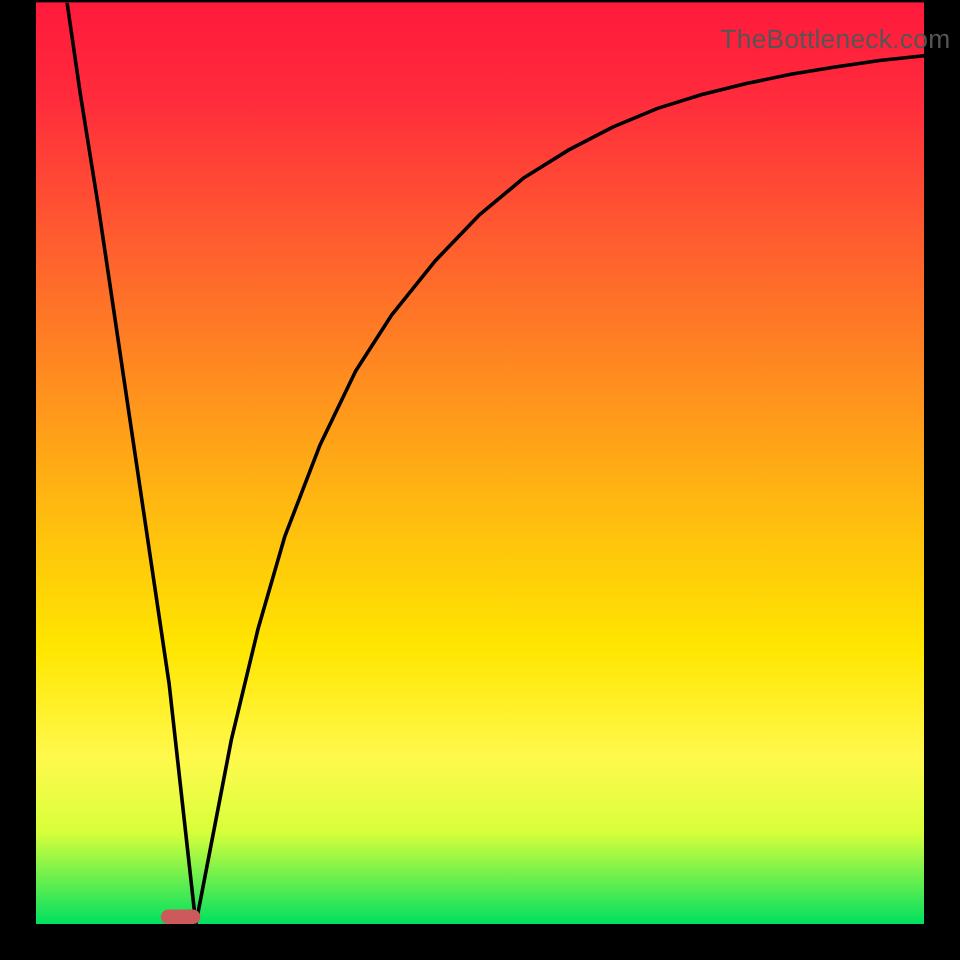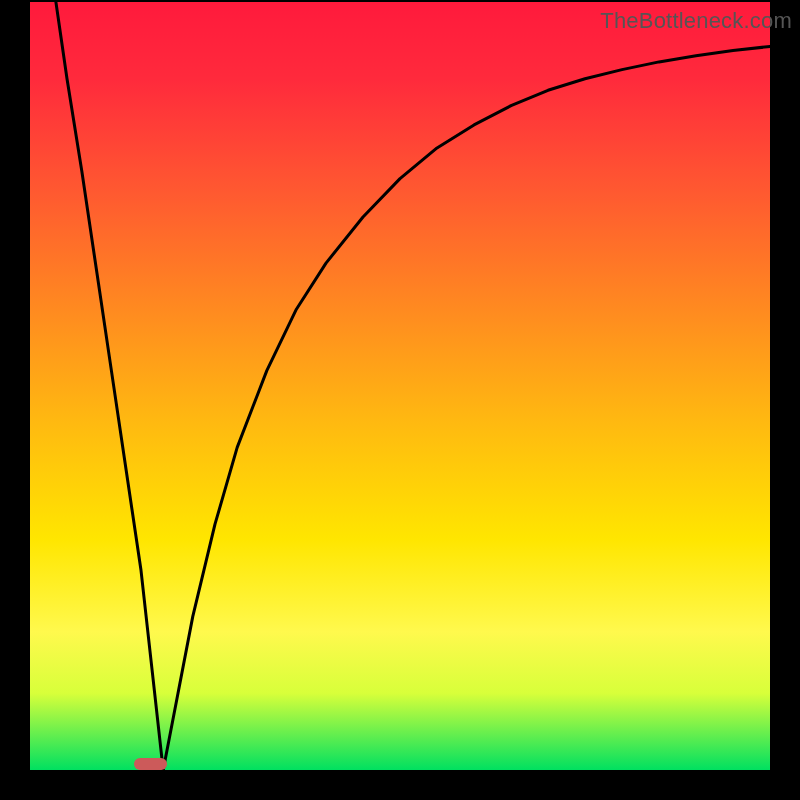--- a/index.html
+++ b/index.html
@@ -38,21 +38,21 @@
     );
     overflow: hidden;
   }
   .plot-area svg {
     position: absolute;
     left: 0;
     top: 0;
   }
   .watermark {
     position: absolute;
-    top: 8px;
+    top: 20px;
     right: 8px;
     color: #555;
     font-size: 22px;
     font-weight: 500;
     letter-spacing: 0.2px;
     pointer-events: none;
   }
   .marker {
     position: absolute;
     background: #cc5a5a;

